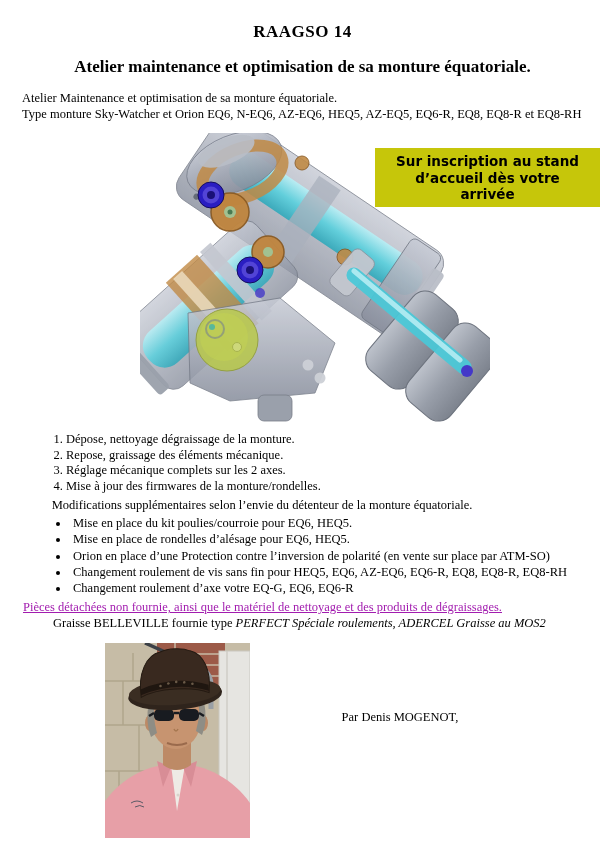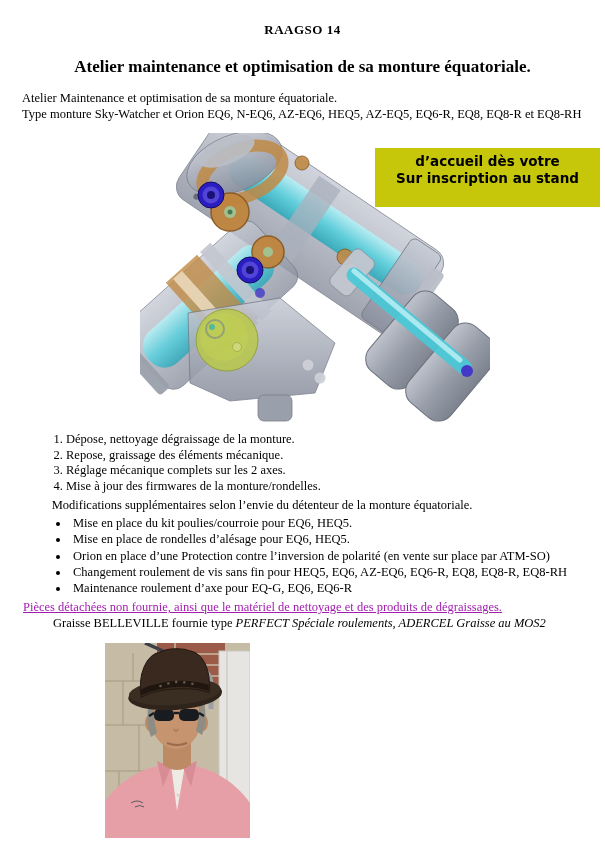--- a/index.html
+++ b/index.html
@@ -7,21 +7,21 @@
     position: relative;
     width: 605px;
     height: 861px;
     background: #ffffff;
     font-family: "Liberation Serif", "DejaVu Serif", serif;
     color: #000000;
     overflow: hidden;
   }
   .title {
     position: absolute; top: 22px; left: 0; width: 605px;
-    text-align: center; font-size: 13px; font-weight: bold;
+    text-align: center; font-size: 17px; font-weight: bold;
     letter-spacing: 0.5px;
   }
   .subtitle {
     position: absolute; top: 57px; left: 0; width: 605px;
     text-align: center; font-size: 17px; font-weight: bold;
   }
   .intro {
     position: absolute; top: 91px; left: 22px; width: 575px;
     font-size: 12.5px; line-height: 15.5px;
   }
@@ -157,39 +157,40 @@
     </g>
 
     <g>
       <line x1="214" y1="142" x2="324" y2="234" stroke-width="15" stroke-linecap="round" opacity="0.92" stroke="#49c9d8"></line>
       <line x1="214" y1="138" x2="320" y2="227" stroke="#c2f2f7" stroke-width="5" stroke-linecap="round" opacity="0.8"></line>
       <circle cx="327" cy="238" r="6" fill="#4438c8"></circle>
     </g>
   </svg>
 
   <div class="banner" style="background-color: rgb(198, 198, 10);">
+    <div>Sur inscription au stand</div>
     <div>d’accueil dès votre</div>
-    <div>Sur inscription au stand</div>
+    <div>arrivée</div>
   </div>
 
   <ol class="steps">
     <li>Dépose, nettoyage dégraissage de la monture.</li>
     <li>Repose, graissage des éléments mécanique.</li>
     <li>Réglage mécanique complets sur les 2 axes.</li>
     <li>Mise à jour des firmwares de la monture/rondelles.</li>
   </ol>
 
   <div class="mods-heading">Modifications supplémentaires selon l’envie du détenteur de la monture équatoriale.</div>
 
   <ul class="mods">
     <li>Mise en place du kit poulies/courroie pour EQ6, HEQ5.</li>
     <li>Mise en place de rondelles d’alésage pour EQ6, HEQ5.</li>
     <li>Orion en place d’une Protection contre l’inversion de polarité (en vente sur place par ATM-SO)</li>
     <li>Changement roulement de vis sans fin pour HEQ5, EQ6, AZ-EQ6, EQ6-R, EQ8, EQ8-R, EQ8-RH</li>
-    <li>Maintenance roulement d’axe pour EQ-G, EQ6, EQ6-R</li>
+    <li>Changement roulement d’axe votre EQ-G, EQ6, EQ6-R</li>
   </ul>
 
   <div class="warning" style="color: #a21caf; text-decoration: underline;">Pièces détachées non fournie, ainsi que le matériel de nettoyage et des produits de dégraissages.</div>
 
   <div class="grease"><span class="pre">Graisse BELLEVILLE fournie type </span><i>PERFECT Spéciale roulements, ADERCEL Graisse au MOS2</i></div>
 
   <svg class="photo" viewBox="0 0 145 195">
 
     <rect x="0" y="0" width="145" height="195" fill="#c6bca6"></rect>
     <path d="M0,38 H58 M0,82 H55 M0,128 H58 M28,10 V38 M18,38 V82 M34,82 V128 M14,128 V170" stroke="#b0a58c" stroke-width="1.5" fill="none"></path>
@@ -233,15 +234,16 @@
       <path d="M36,50 Q70,38 104,50 L104,44 Q70,32 36,44 Z" fill="#1f1610"></path>
       <circle cx="56" cy="42" r="1.3" fill="#6a5a48"></circle>
         <circle cx="64" cy="40" r="1.3" fill="#6a5a48"></circle>
       <circle cx="72" cy="39" r="1.3" fill="#6a5a48"></circle>
         <circle cx="80" cy="40" r="1.3" fill="#6a5a48"></circle>
       <circle cx="88" cy="42" r="1.3" fill="#6a5a48"></circle>
     </g>
   </svg>
 
   <div class="author">
+    <div>Par Denis MOGENOT,</div>
   </div>
 
 </div>
 
 </body></html>

